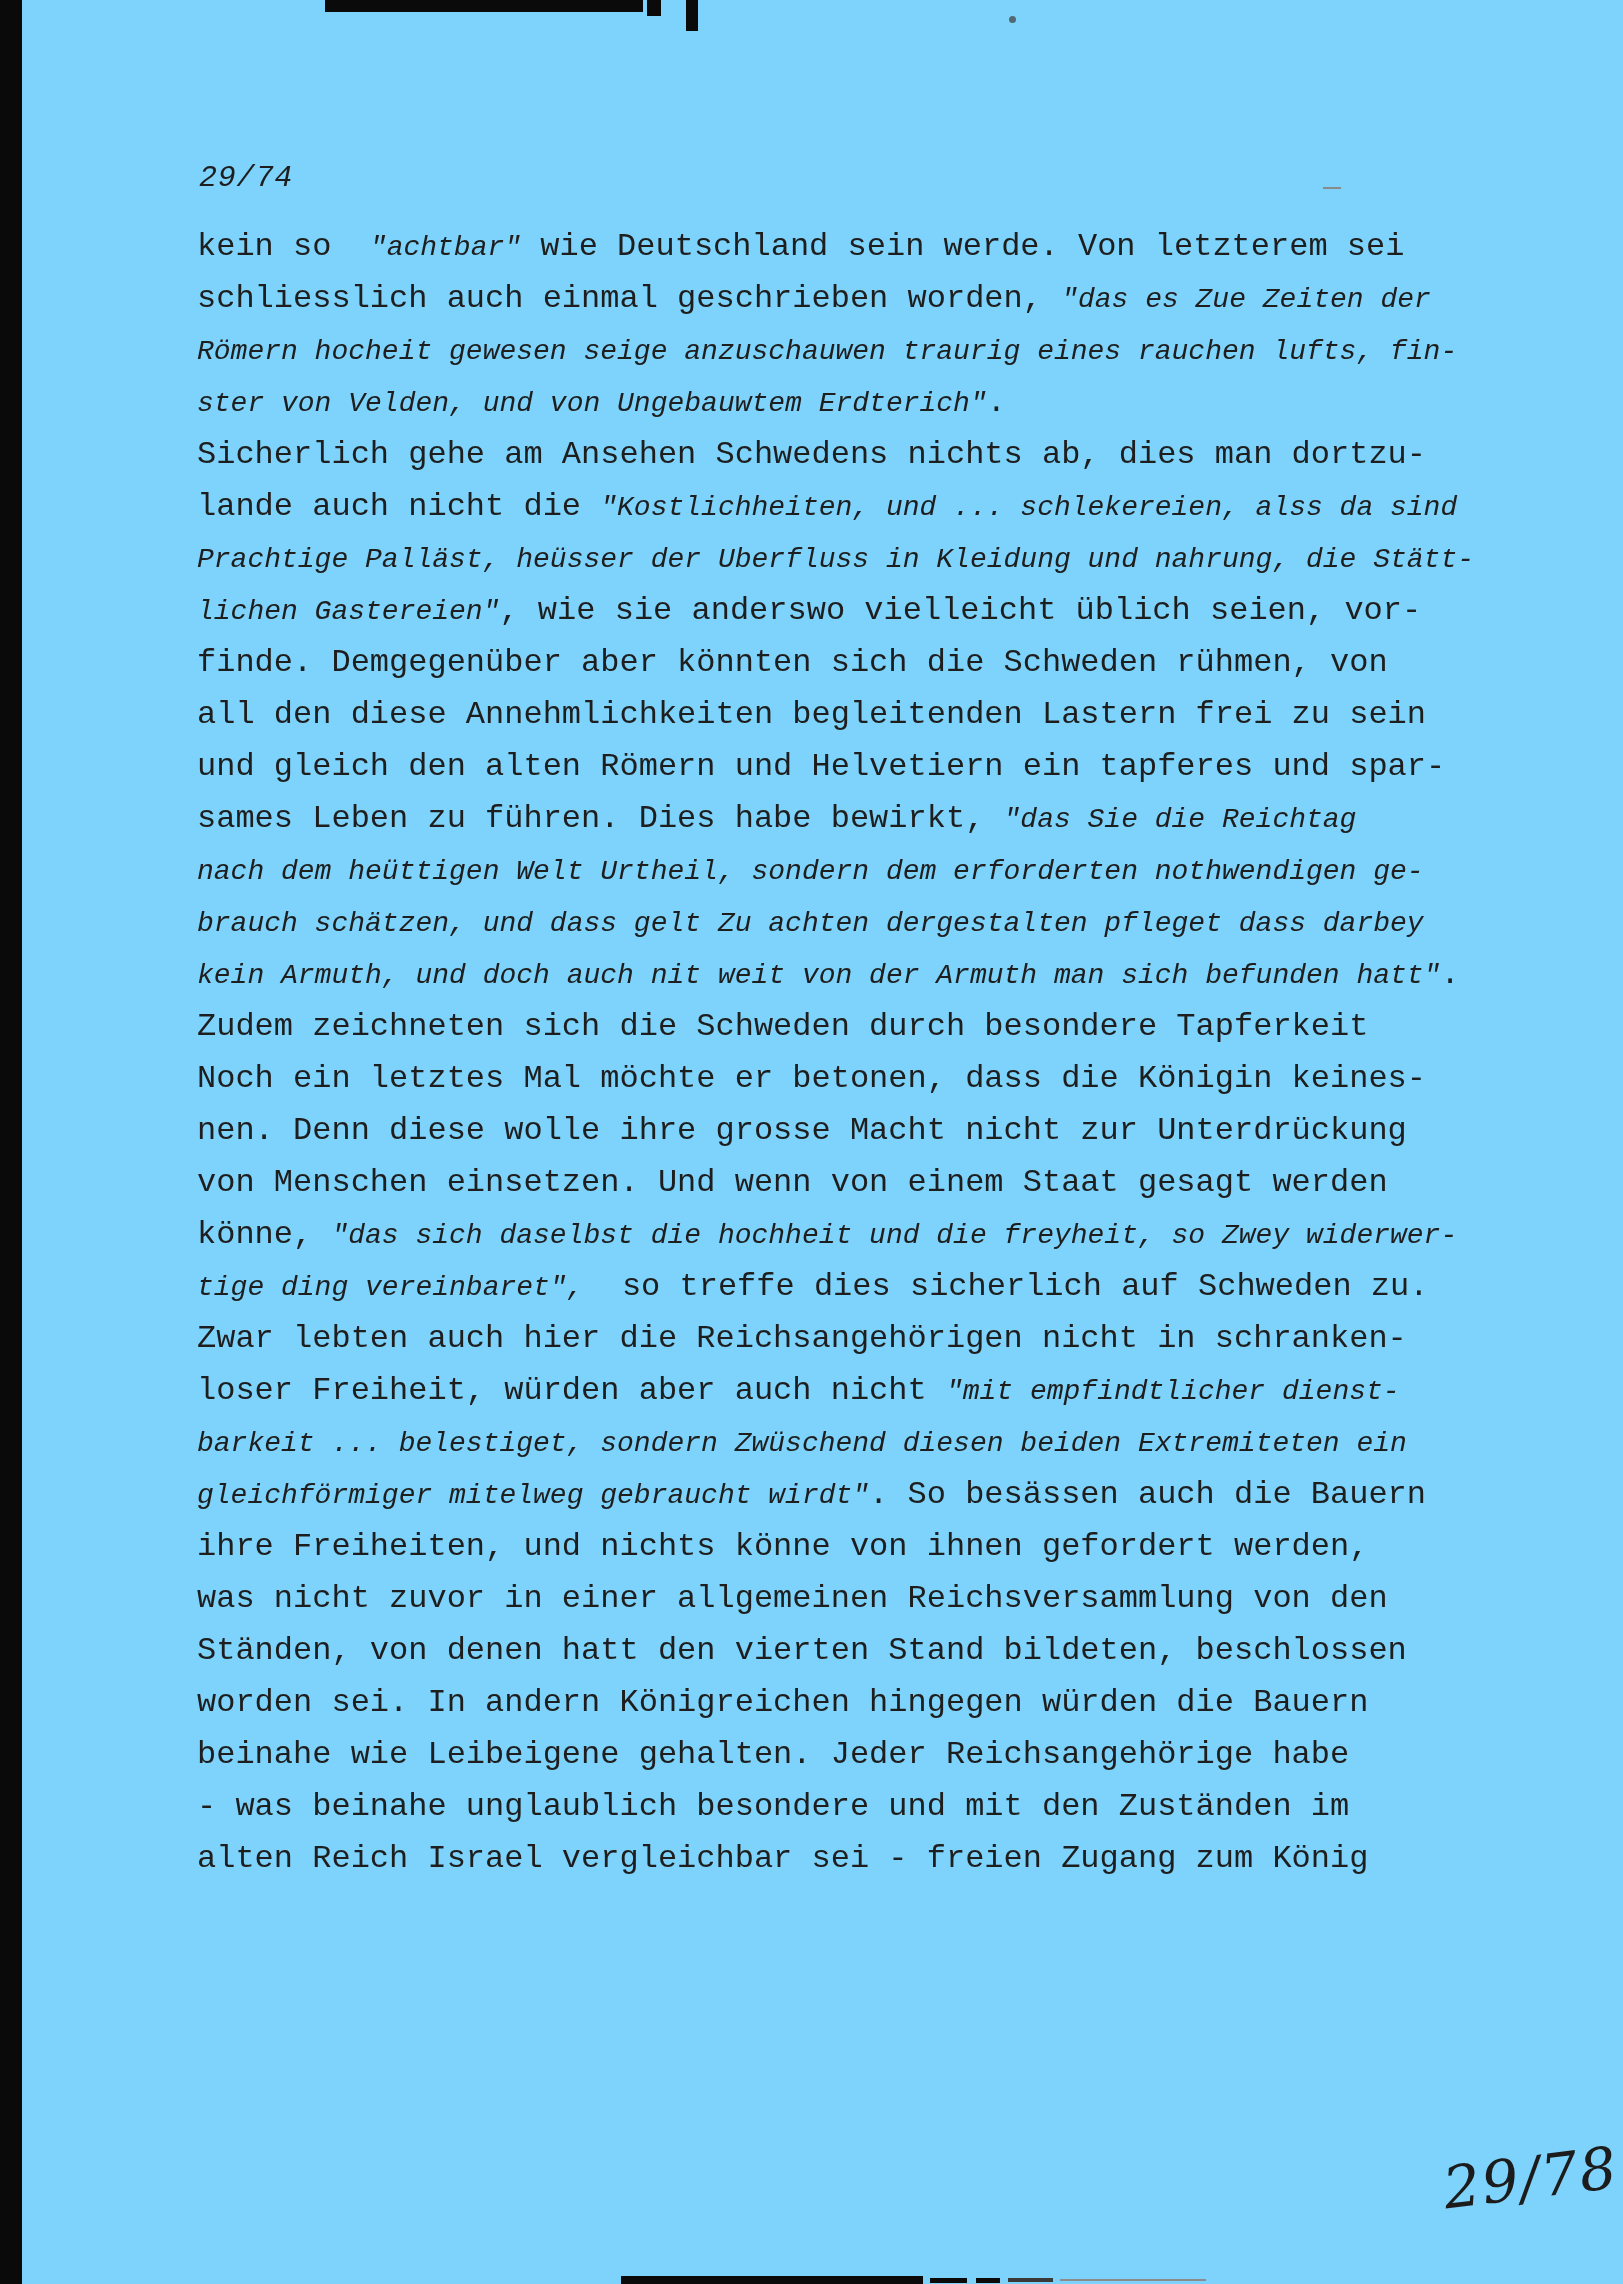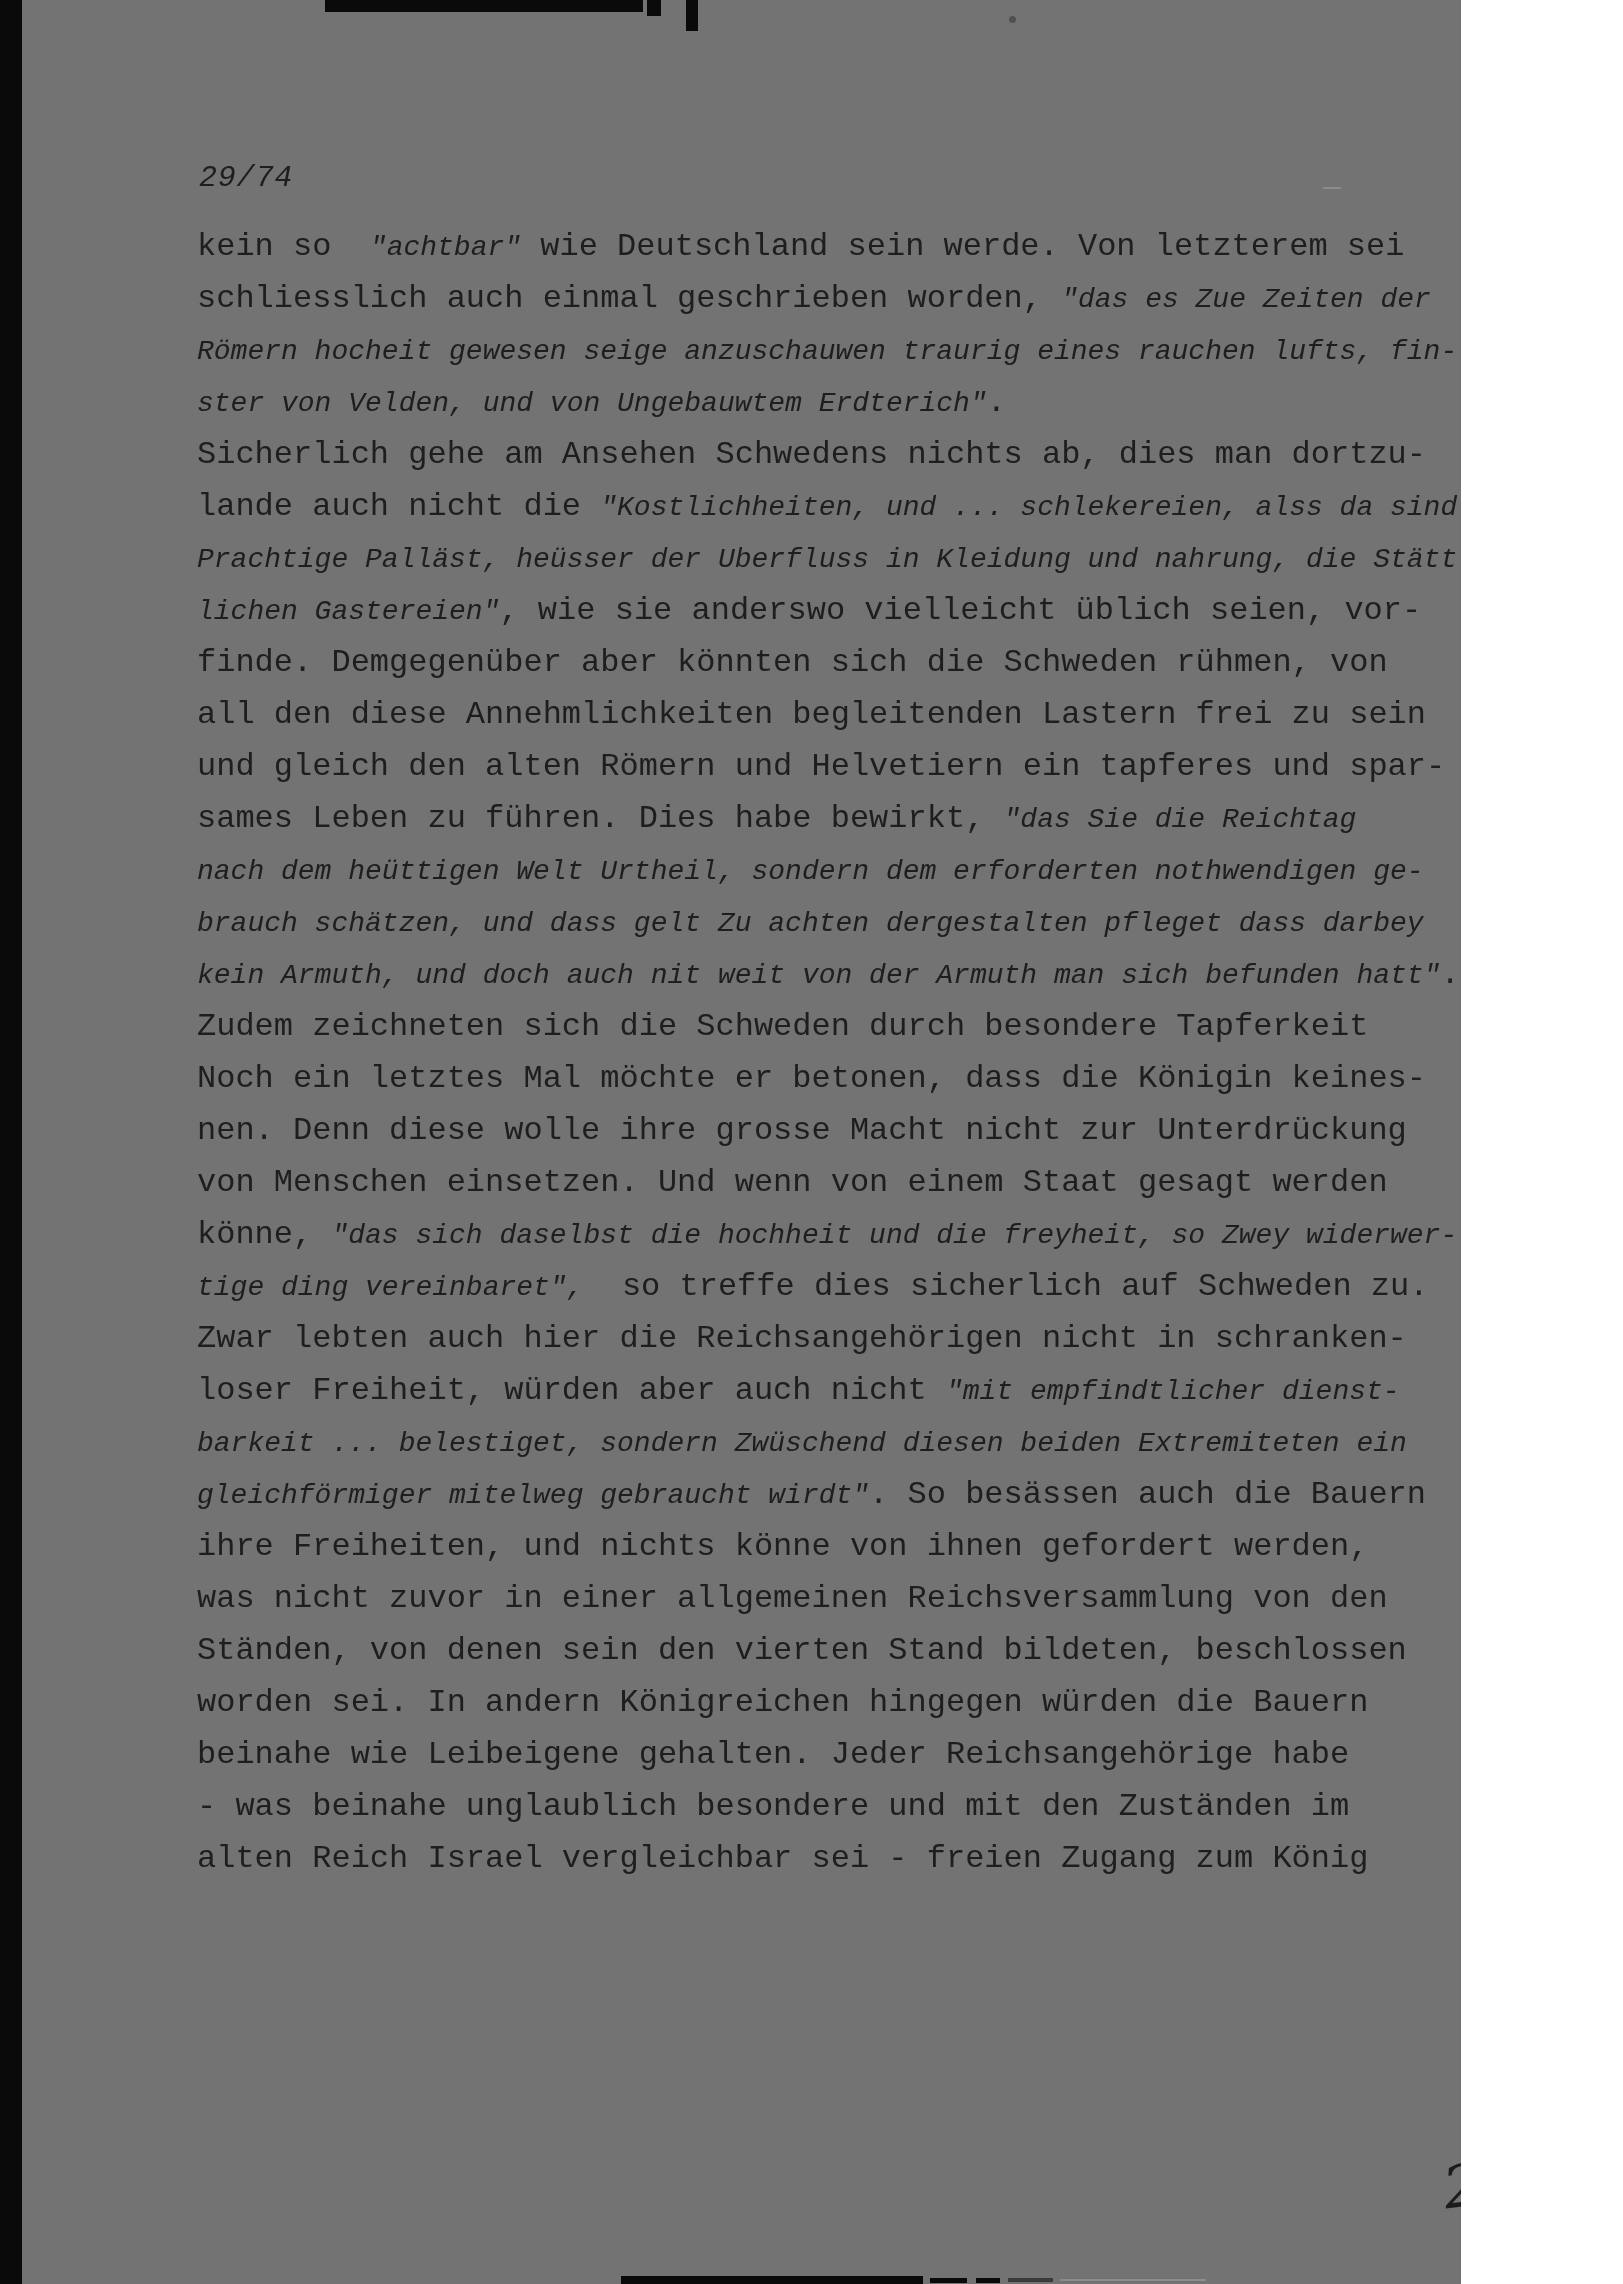--- a/index.html
+++ b/index.html
@@ -2,23 +2,23 @@
 <html style="font-size:13px"><head>
 <meta charset="utf-8">
 <style>
   html, body {
     margin: 0;
     padding: 0;
     background: #ffffff;
   }
   .page {
     position: relative;
-    width: 1461px;
+    width: 1623px;
     height: 2284px;
-    background: #737373;
+    background: #7dd3fc;
     overflow: hidden;
     font-family: "Liberation Mono", "DejaVu Sans Mono", monospace;
     color: #1e1e1e;
   }
   
   .mark {
     position: absolute;
     background: #0a0a0a;
   }
   .left-bar   { left: 0;      top: 0;      width: 22px;  height: 2284px; }
@@ -109,21 +109,21 @@
       <div class="line"><span class="seg rm">nen. Denn diese wolle ihre grosse Macht nicht zur Unterdrückung</span></div>
       <div class="line"><span class="seg rm">von Menschen einsetzen. Und wenn von einem Staat gesagt werden</span></div>
       <div class="line"><span class="seg rm">könne, </span><span class="seg it">"das sich daselbst die hochheit und die freyheit, so Zwey widerwer-</span></div>
       <div class="line"><span class="seg it">tige ding vereinbaret",</span><span class="seg rm">  so treffe dies sicherlich auf Schweden zu.</span></div>
       <div class="line"><span class="seg rm">Zwar lebten auch hier die Reichsangehörigen nicht in schranken-</span></div>
       <div class="line"><span class="seg rm">loser Freiheit, würden aber auch nicht </span><span class="seg it">"mit empfindtlicher dienst-</span></div>
       <div class="line"><span class="seg it">barkeit ... belestiget, sondern Zwüschend diesen beiden Extremiteten ein</span></div>
       <div class="line"><span class="seg it">gleichförmiger mitelweg gebraucht wirdt"</span><span class="seg rm">. So besässen auch die Bauern</span></div>
       <div class="line"><span class="seg rm">ihre Freiheiten, und nichts könne von ihnen gefordert werden,</span></div>
       <div class="line"><span class="seg rm">was nicht zuvor in einer allgemeinen Reichsversammlung von den</span></div>
-      <div class="line"><span class="seg rm">Ständen, von denen sein den vierten Stand bildeten, beschlossen</span></div>
+      <div class="line"><span class="seg rm">Ständen, von denen hatt den vierten Stand bildeten, beschlossen</span></div>
       <div class="line"><span class="seg rm">worden sei. In andern Königreichen hingegen würden die Bauern</span></div>
       <div class="line"><span class="seg rm">beinahe wie Leibeigene gehalten. Jeder Reichsangehörige habe</span></div>
       <div class="line"><span class="seg rm">- was beinahe unglaublich besondere und mit den Zuständen im</span></div>
       <div class="line"><span class="seg rm">alten Reich Israel vergleichbar sei - freien Zugang zum König</span></div>
     </div>
 
   <div class="handwritten">29/78</div>
 
 </div>
 

